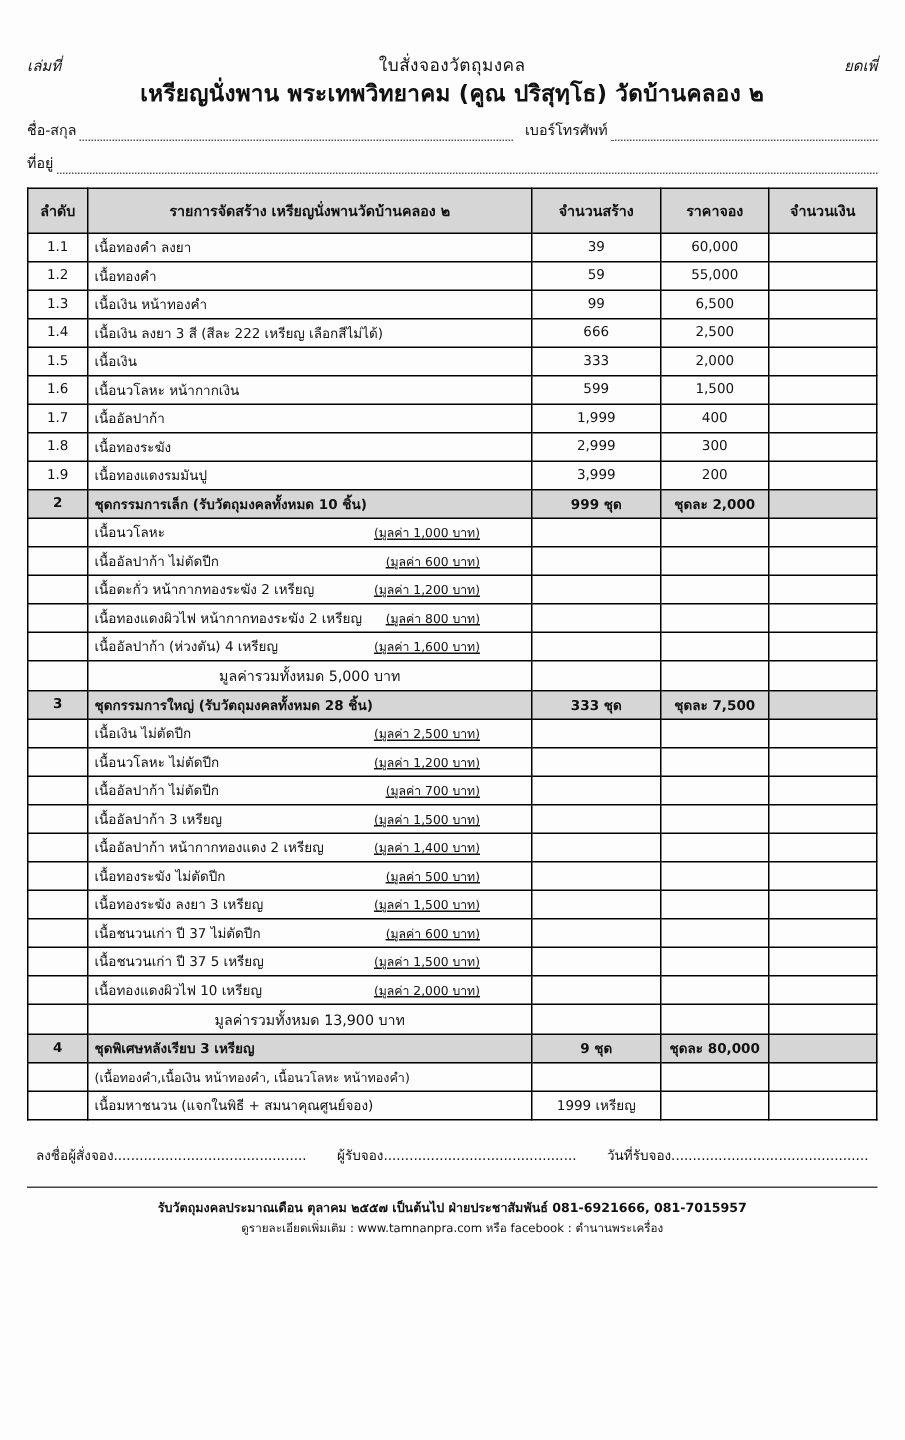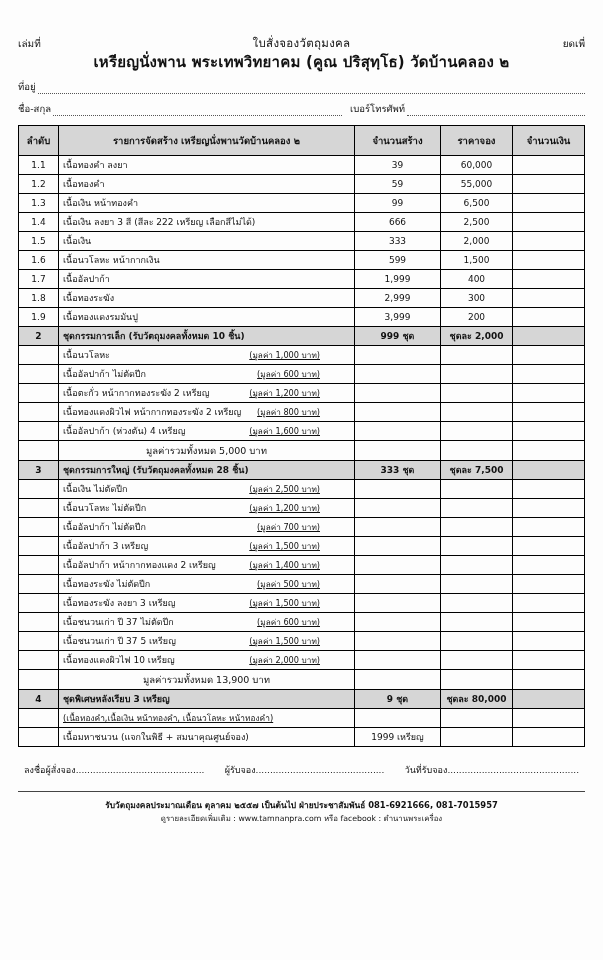--- a/index.html
+++ b/index.html
@@ -25,20 +25,21 @@
   .topline {
     display: flex;
     justify-content: space-between;
     align-items: flex-start;
     font-size: 10px;
     margin-top: 14px;
   }
   .topline .side {
     width: 70px;
     white-space: nowrap;
+    font-style: italic;
   }
   .topline .side.right {
     text-align: right;
   }
   .titleblock {
     flex: 1;
     text-align: center;
     line-height: 1.25;
   }
   .title-sub {
@@ -132,21 +133,20 @@
     white-space: nowrap;
     text-decoration: underline;
   }
   .total-line {
     text-align: center;
     font-weight: normal;
     font-size: 9.5px;
   }
   .note-line {
     font-size: 8.4px;
-    text-decoration: underline;
   }
 
   .signrow {
     display: flex;
     justify-content: space-between;
     font-size: 9px;
     margin-top: 16px;
     padding: 0 6px;
   }
   .signrow div { white-space: nowrap; }
@@ -172,32 +172,32 @@
     <div class="titleblock">
       <div class="title-sub">ใบสั่งจองวัตถุมงคล</div>
       <div class="title-main">เหรียญนั่งพาน  พระเทพวิทยาคม (คูณ ปริสุทฺโธ) วัดบ้านคลอง ๒</div>
     </div>
     <div class="side right">ยดเพี่</div>
   </div>
 
 
   <div class="fieldrow">
     <div class="f grow">
-      <span class="lbl">ที่อยู่</span>
-      <span class="dots grow"></span>
-    </div>
-  </div>
-
-  <div class="fieldrow">
-    <div class="f grow">
       <span class="lbl">ชื่อ-สกุล</span>
       <span class="dots grow"></span>
     </div>
     <div class="f" style="width:235px;margin-left:8px;">
       <span class="lbl">เบอร์โทรศัพท์</span>
+      <span class="dots grow"></span>
+    </div>
+  </div>
+
+  <div class="fieldrow">
+    <div class="f grow">
+      <span class="lbl">ที่อยู่</span>
       <span class="dots grow"></span>
     </div>
   </div>
 
   <table class="order">
     <thead>
       <tr>
         <th class="c-no">ลำดับ</th>
         <th class="c-desc">รายการจัดสร้าง  เหรียญนั่งพานวัดบ้านคลอง ๒</th>
         <th class="c-qty">จำนวนสร้าง</th>

